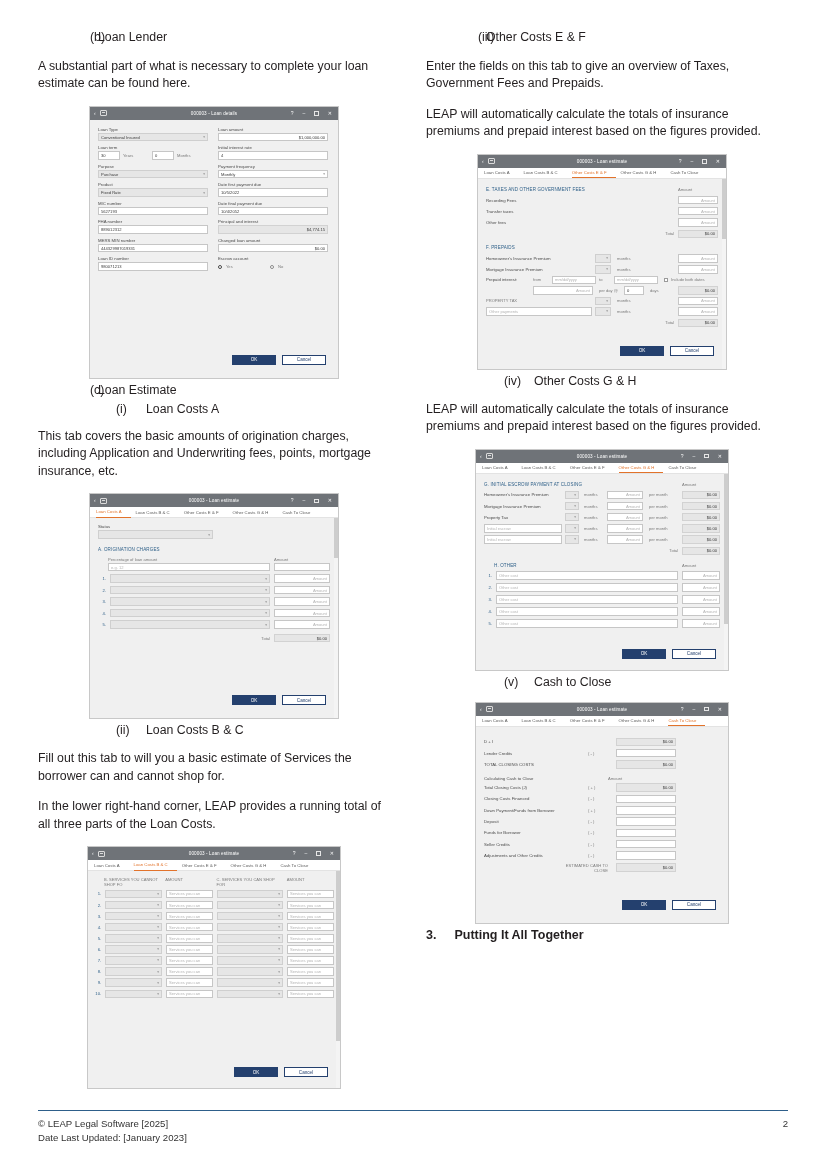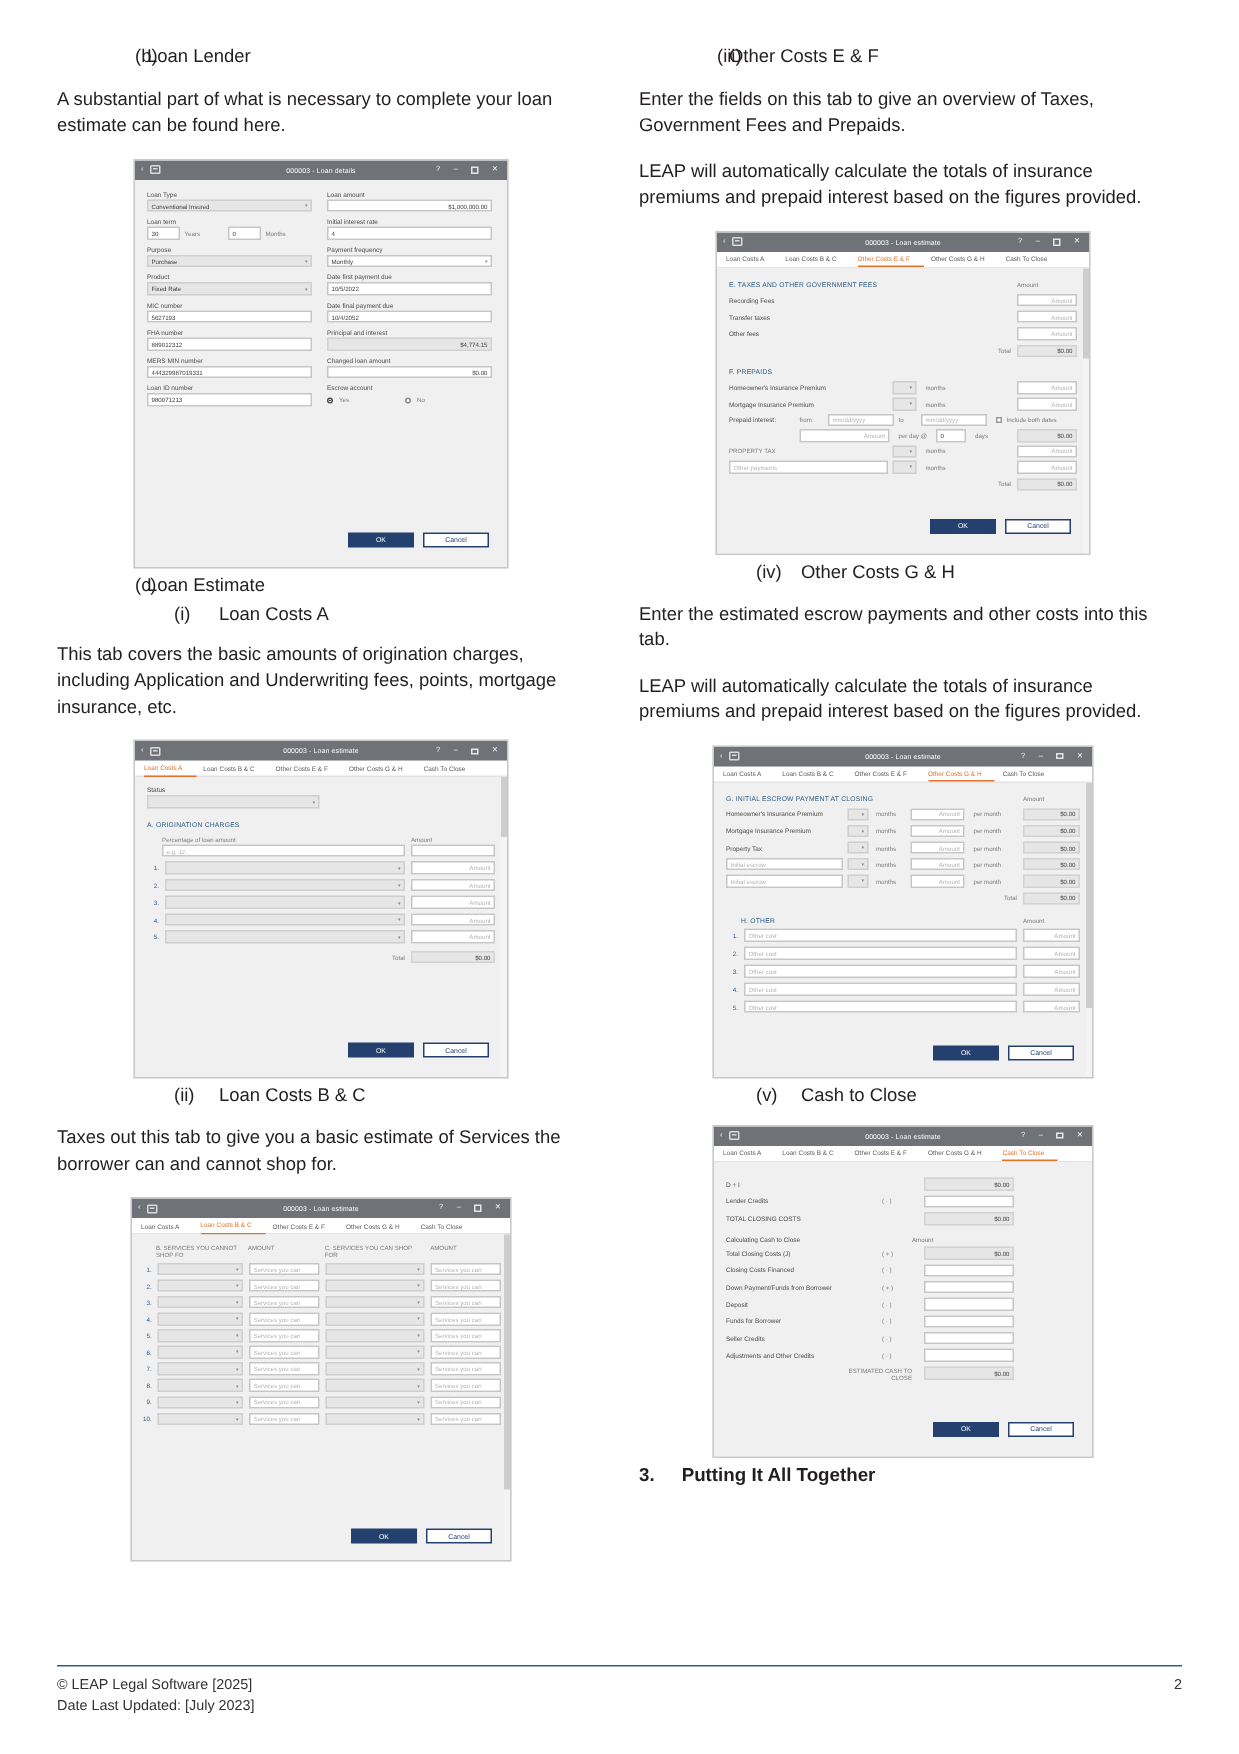--- a/index.html
+++ b/index.html
@@ -321,21 +321,22 @@
           <div class="scrollthumb" style="top:0; height:40px;"></div>
         </div>
       </div>
     </div>
 
     <div class="fig-cap">
       <span class="num">(ii)</span>
       <span>Loan Costs B &amp; C</span>
     </div>
 
-    <p class="body">Taxes out this tab to give you a basic estimate of Services the borrower can and cannot shop for.</p>
+    <p class="body">Fill out this tab to will you a basic estimate of Services the borrower can and cannot shop for.</p>
+    <p class="body">In the lower right-hand corner, LEAP provides a running total of all three parts of the Loan Costs.</p>
 
     <div class="dialog" style="width:254px;">
       <div class="titlebar">
         <div class="tb-left">
           <span class="tb-chev">‹</span>
           <span class="tb-app"></span>
         </div>
         <div class="tb-title">000003 - Loan estimate</div>
         <div class="tb-right">
           <span class="tb-ico">?</span>
@@ -561,21 +562,20 @@
           <div class="scrollthumb" style="top:0; height:60px;"></div>
         </div>
       </div>
     </div>
 
     <div class="fig-cap">
       <span class="num">(iv)</span>
       <span>Other Costs G &amp; H</span>
     </div>
 
-    <p class="body">Enter the estimated escrow payments and other costs into this tab.</p>
     <p class="body">LEAP will automatically calculate the totals of insurance premiums and prepaid interest based on the figures provided.</p>
 
     <div class="dialog" style="width:254px;">
       <div class="titlebar">
         <div class="tb-left">
           <span class="tb-chev">‹</span>
           <span class="tb-app"></span>
         </div>
         <div class="tb-title">000003 - Loan estimate</div>
         <div class="tb-right">
@@ -797,17 +797,17 @@
       <span>Putting It All Together</span>
     </h3>
 
 
   </div>
  </div>
 
  <div class="footer">
    <div>
      <div>© LEAP Legal Software [2025]</div>
-     <div>Date Last Updated: [July 2023]</div>
+     <div>Date Last Updated: [January 2023]</div>
    </div>
    <div>2</div>
  </div>
 </div>
 
 </body></html>

